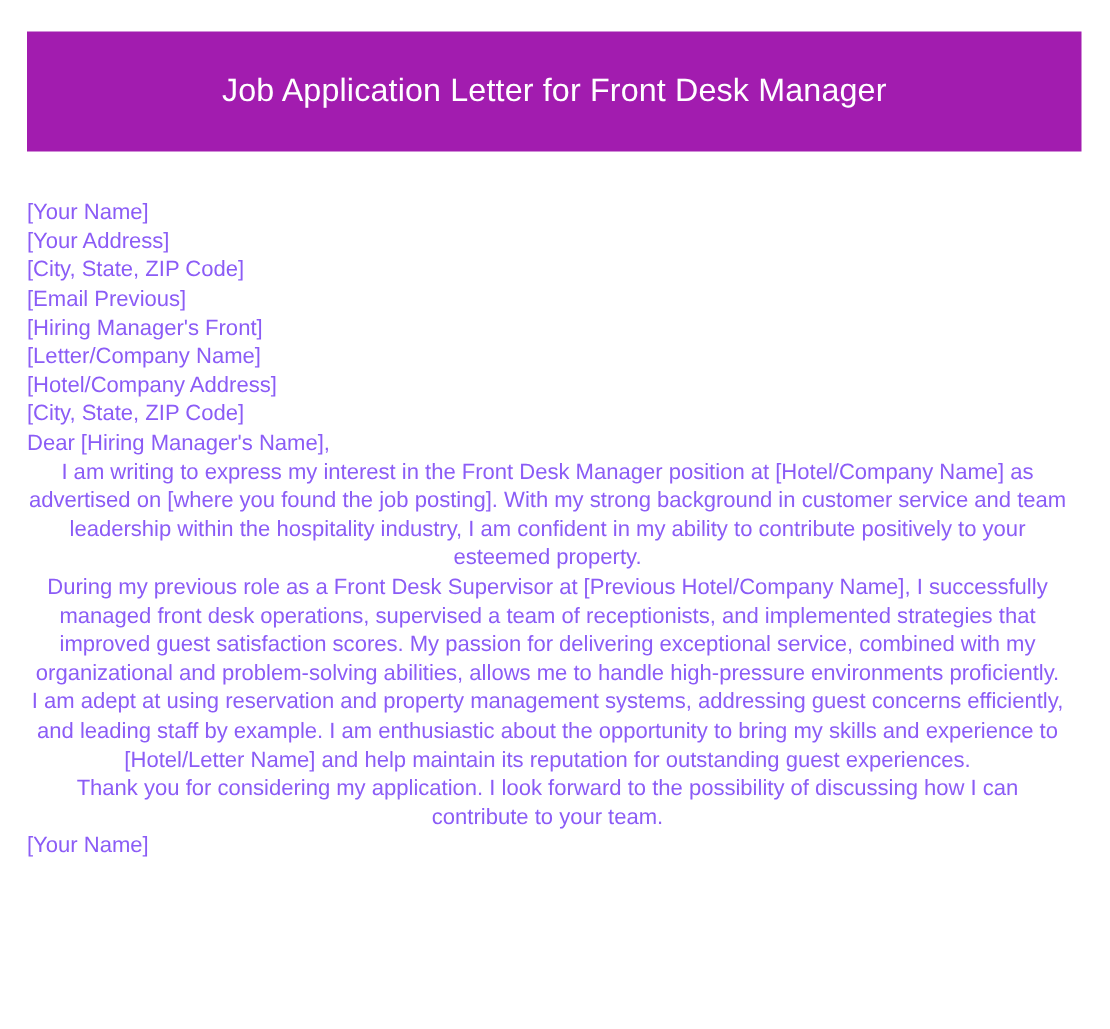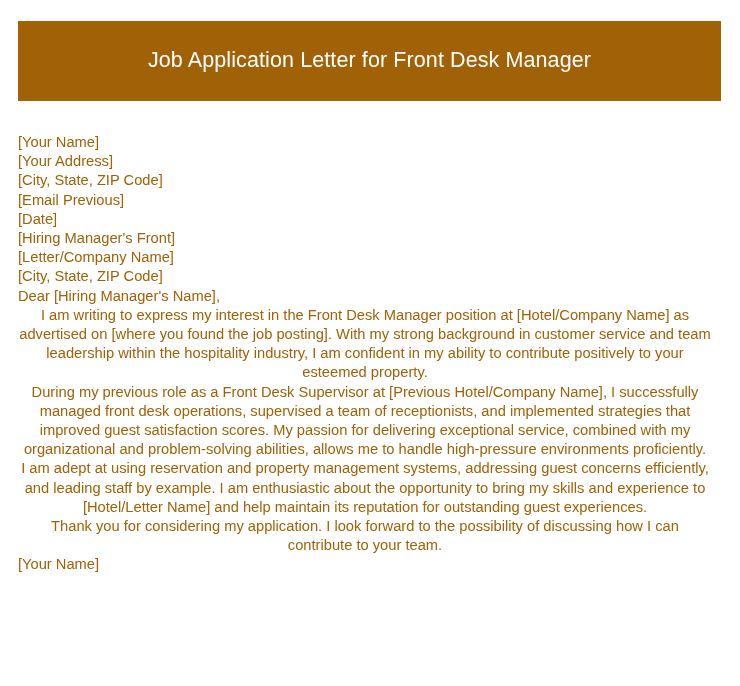--- a/index.html
+++ b/index.html
@@ -18,42 +18,42 @@
     width: 740px;
     height: 686px;
     background: #ffffff;
   }
   .header-banner {
     position: absolute;
     left: 18px;
     top: 21px;
     width: 703px;
     height: 80px;
-    background: #a16207;
+    background: #a21caf;
     display: flex;
     align-items: center;
     justify-content: center;
     box-sizing: border-box;
   }
   .header-title {
     color: #ffffff;
     font-size: 21.5px;
     font-weight: normal;
     letter-spacing: 0.1px;
     line-height: 1.2;
     text-align: center;
     margin: 0;
     font-family: "Liberation Sans", sans-serif;
   }
   .letter-body {
     position: absolute;
     left: 18px;
     top: 133px;
     width: 694px;
-    color: #a16207;
+    color: #8b5cf6;
     font-size: 14.7px;
     line-height: 19.2px;
     text-align: left;
     font-family: "Liberation Sans", sans-serif;
   }
   .letter-line {
     display: block;
     white-space: normal;
   }
   .letter-para {
@@ -70,24 +70,24 @@
   <div class="header-banner">
     <h1 class="header-title">Job Application Letter for Front Desk Manager</h1>
   </div>
 
   <div class="letter-body">
 
     <span class="letter-line">[Your Name]</span>
     <span class="letter-line">[Your Address]</span>
     <span class="letter-line">[City, State, ZIP Code]</span>
     <span class="letter-line">[Email Previous]</span>
-    <span class="letter-line">[Date]</span>
 
     <span class="letter-line">[Hiring Manager's Front]</span>
     <span class="letter-line">[Letter/Company Name]</span>
+    <span class="letter-line">[Hotel/Company Address]</span>
     <span class="letter-line">[City, State, ZIP Code]</span>
 
     <span class="letter-line">Dear [Hiring Manager's Name],</span>
 
     <span class="letter-para">I am writing to express my interest in the Front Desk Manager position at [Hotel/Company Name] as advertised on [where you found the job posting]. With my strong background in customer service and team leadership within the hospitality industry, I am confident in my ability to contribute positively to your esteemed property.</span>
     <span class="letter-para">During my previous role as a Front Desk Supervisor at [Previous Hotel/Company Name], I successfully managed front desk operations, supervised a team of receptionists, and implemented strategies that improved guest satisfaction scores. My passion for delivering exceptional service, combined with my organizational and problem-solving abilities, allows me to handle high-pressure environments proficiently.</span>
     <span class="letter-para">I am adept at using reservation and property management systems, addressing guest concerns efficiently, and leading staff by example. I am enthusiastic about the opportunity to bring my skills and experience to [Hotel/Letter Name] and help maintain its reputation for outstanding guest experiences.</span>
     <span class="letter-para">Thank you for considering my application. I look forward to the possibility of discussing how I can contribute to your team.</span>
 
     <span class="letter-line">[Your Name]</span>

